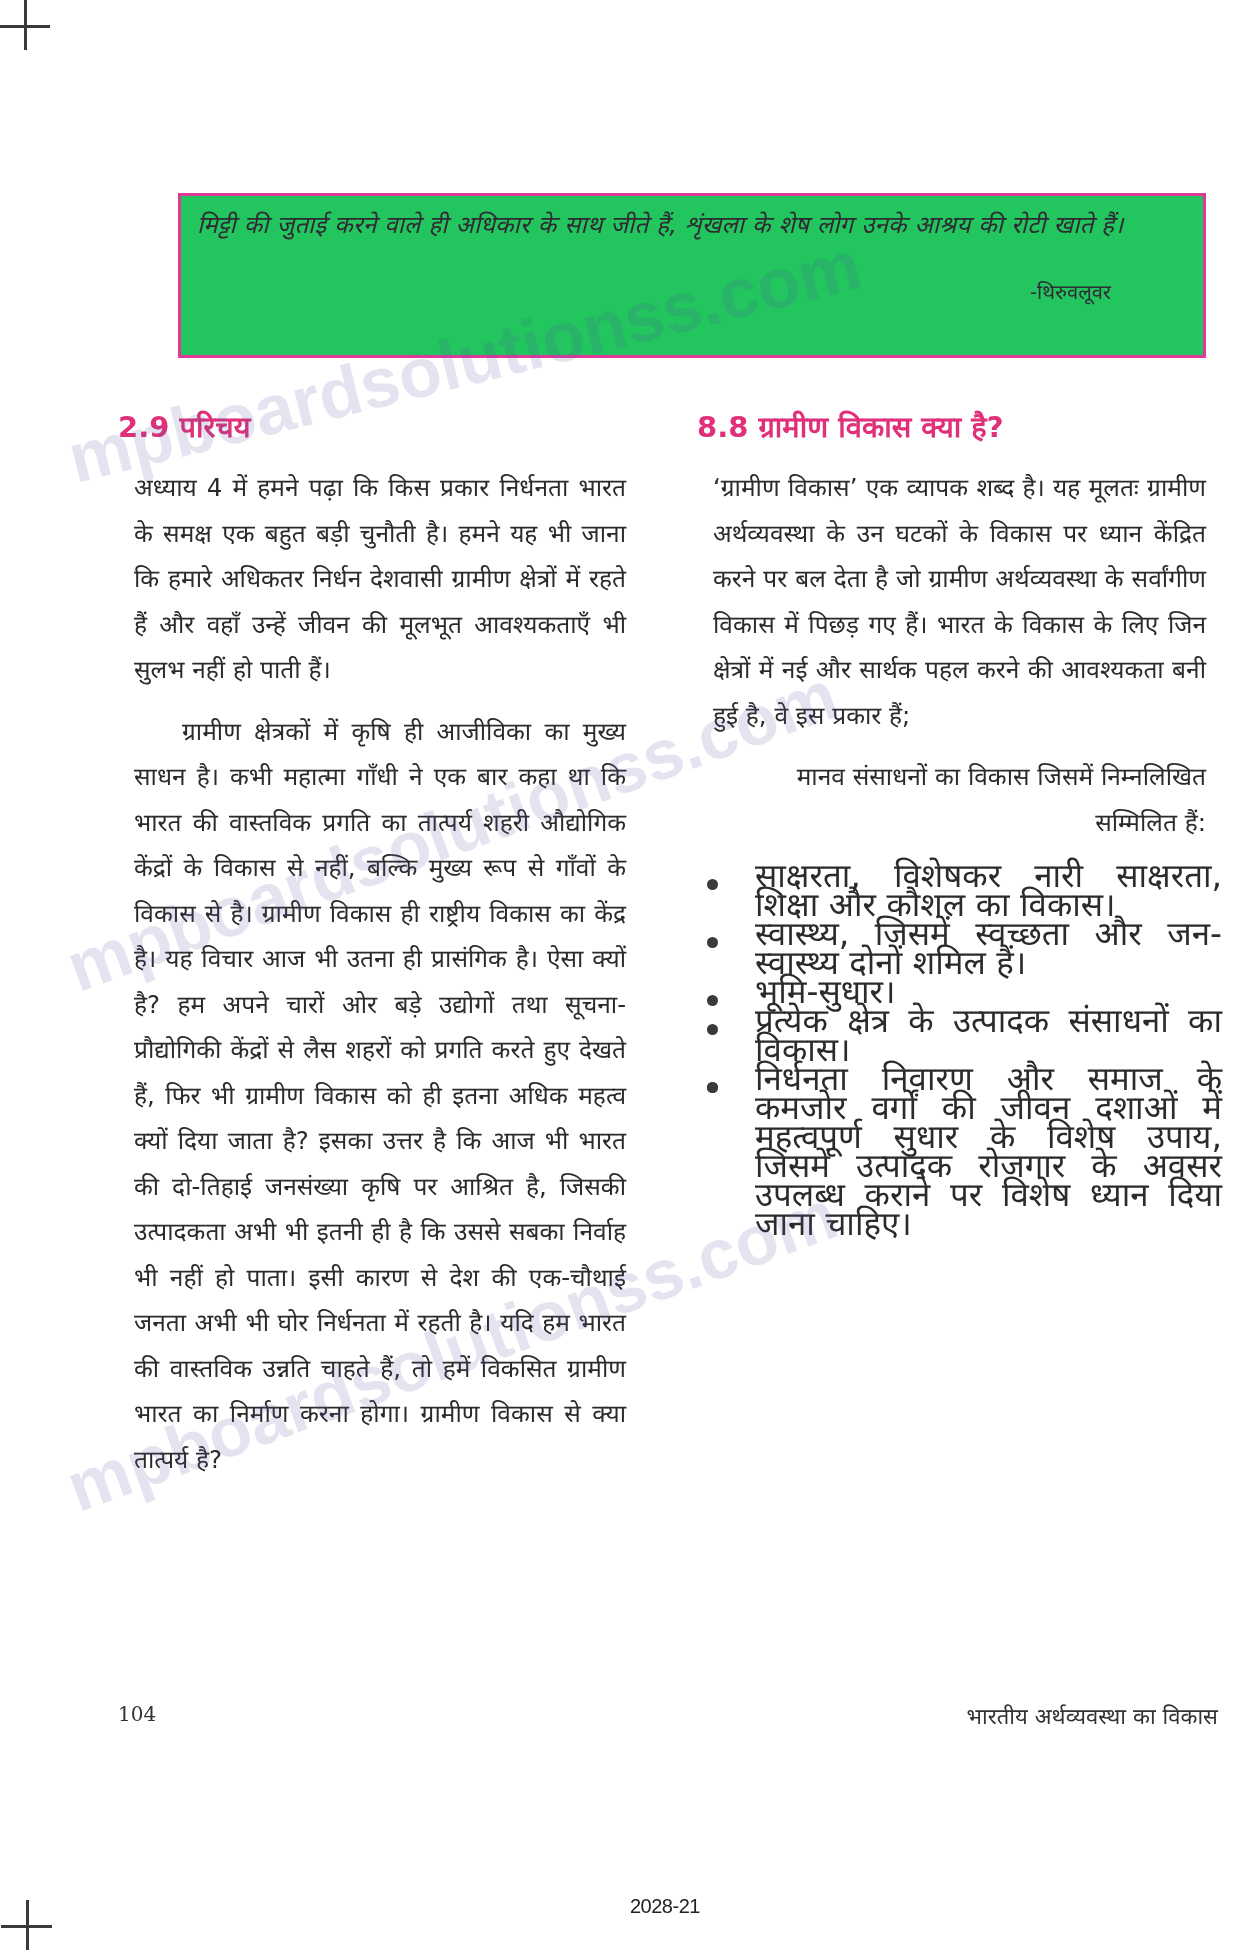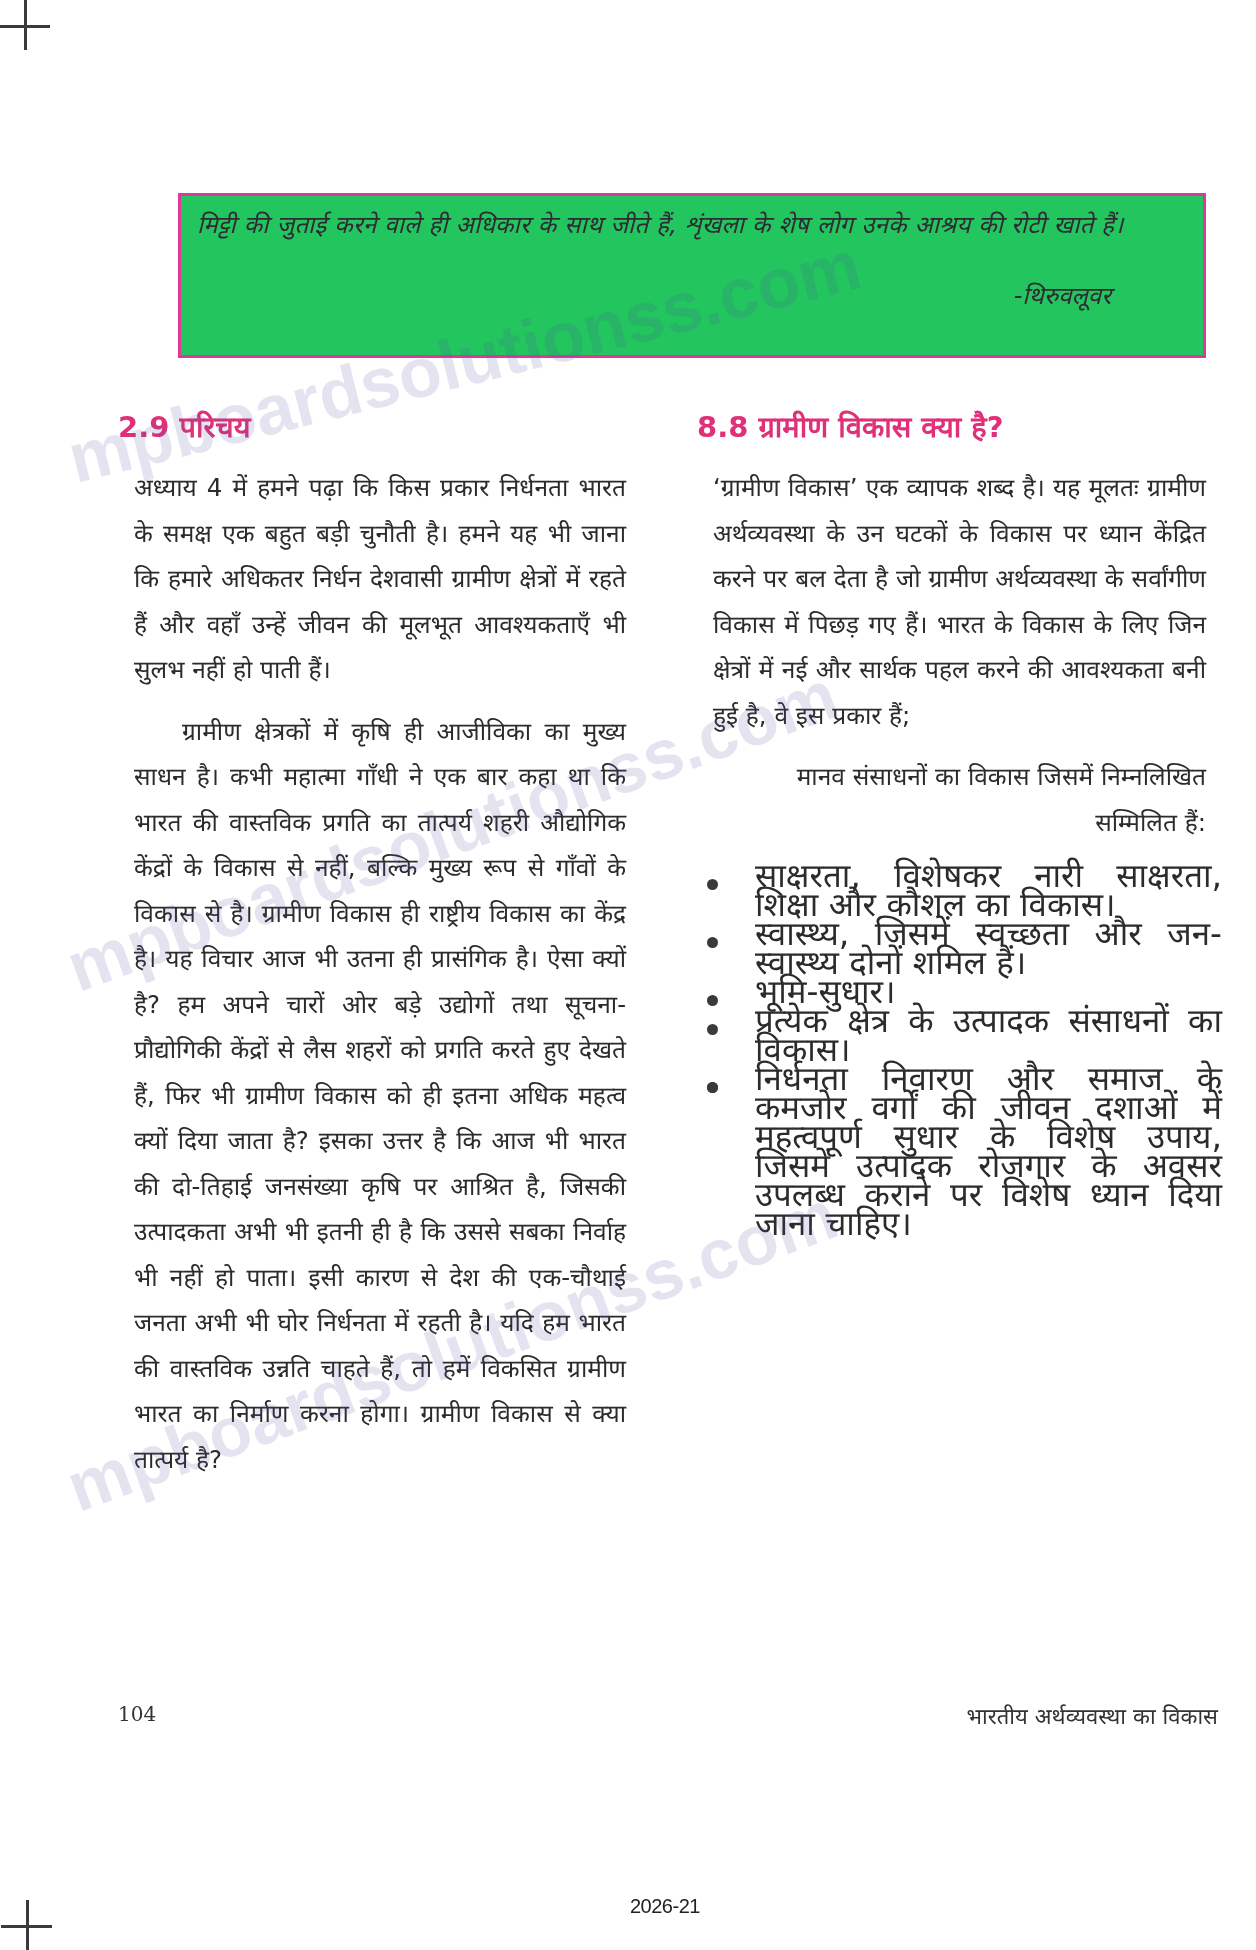--- a/index.html
+++ b/index.html
@@ -14,21 +14,21 @@
     position: absolute; left: 178px; top: 193px; width: 1028px; height: 165px;
     border: 3px solid #e0389a; background: #22c55e; box-sizing: border-box;
   }
   .quote-text {
     position: absolute; left: 16px; top: 8px; right: 16px;
     font-style: italic; font-size: 24px; line-height: 42px; color: #2f2a33;
     letter-spacing: 0.2px;
   }
   .quote-author {
     position: absolute; right: 92px; top: 82px;
-    font-style: italic; font-size: 24px; color: #2f2a33;
+    font-size: 20px; color: #2f2a33;
   }
   .column { position: absolute; top: 405px; }
   .col-left { left: 118px; width: 524px; }
   .col-right { left: 697px; width: 525px; }
   .heading {
     font-size: 29px; font-weight: bold; color: #e0307a; margin: 0 0 14px 0;
     height: 44px; line-height: 44px;
   }
   .para {
     font-size: 24.5px; line-height: 45.5px; text-align: justify; margin: 16px;
@@ -78,17 +78,17 @@
     <li><span class="dot"></span><span>स्वास्थ्य, जिसमें स्वच्छता और जन-स्वास्थ्य दोनों शमिल हैं।</span></li>
     <li><span class="dot"></span><span>भूमि-सुधार।</span></li>
     <li><span class="dot"></span><span>प्रत्येक क्षेत्र के उत्पादक संसाधनों का विकास।</span></li>
     <li><span class="dot"></span></li>
     <li><span class="dot"></span><span>निर्धनता निवारण और समाज के कमजोर वर्गों की जीवन दशाओं में महत्वपूर्ण सुधार के विशेष उपाय, जिसमें उत्पादक रोजगार के अवसर उपलब्ध कराने पर विशेष ध्यान दिया जाना चाहिए।</span></li>
   </ul>
 </div>
 
 <div class="footer-page">104</div>
 <div class="footer-title">भारतीय अर्थव्यवस्था का विकास</div>
-<div class="year">2026-21</div>
+<div class="year">2028-21</div>
 
 <div class="watermark" style="left:70px;top:420px;transform:rotate(-14deg);">mpboardsolutionss.com</div>
 <div class="watermark" style="left:70px;top:930px;transform:rotate(-20deg);">mpboardsolutionss.com</div>
 <div class="watermark" style="left:70px;top:1450px;transform:rotate(-20deg);">mpboardsolutionss.com</div>
 
 </body></html>

